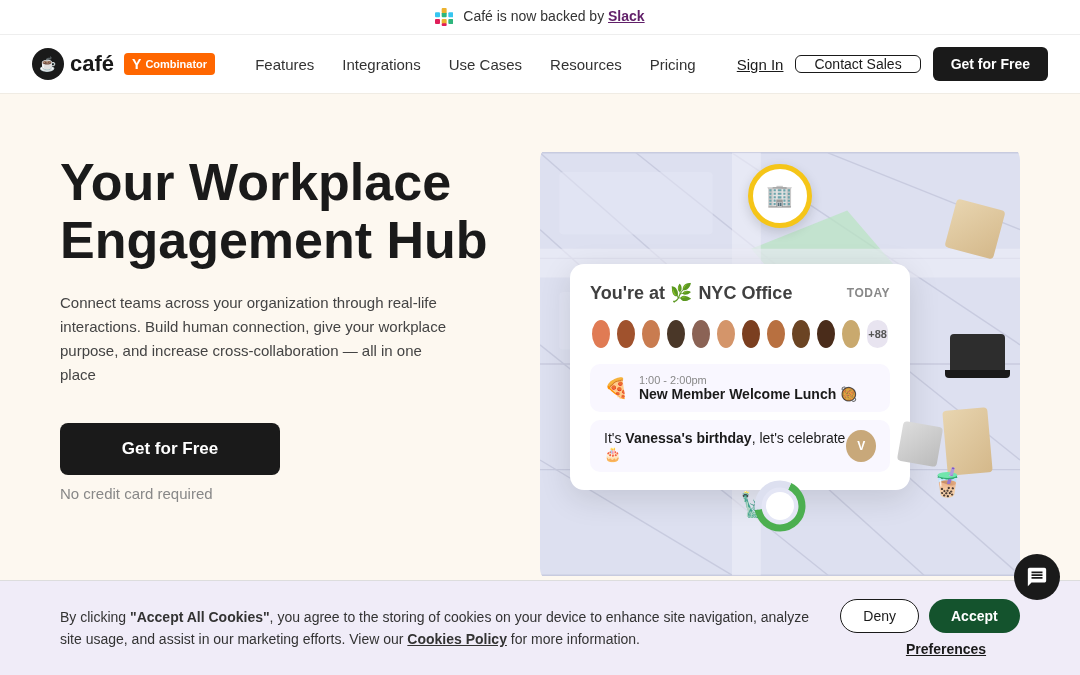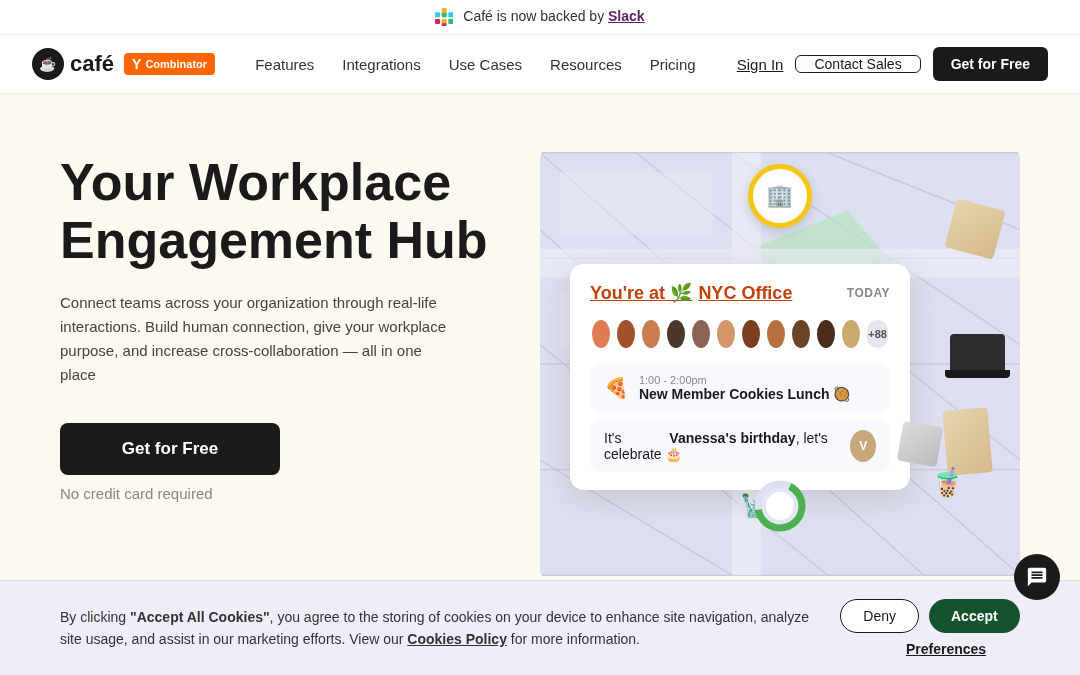--- a/index.html
+++ b/index.html
@@ -98,21 +98,21 @@
       width: 340px;
       background: #fff;
       border-radius: 14px;
       box-shadow: 0 8px 32px rgba(0,0,0,0.12);
       padding: 18px 20px;
     }
     .office-card-header {
       display: flex; align-items: center; justify-content: space-between;
       margin-bottom: 14px;
     }
-    .office-title { font-size: 18px; font-weight: 700; color: #c2410c; display: flex; align-items: center; gap: 6px; text-decoration: underline; }
+    .office-title { font-size: 18px; font-weight: 700; color: #404040; display: flex; align-items: center; gap: 6px; }
     .today-badge { font-size: 12px; color: #888; font-weight: 600; letter-spacing: 0.5px; }
     .avatars { display: flex; align-items: center; gap: 3px; margin-bottom: 14px; }
     .avatar {
       width: 32px; height: 32px; border-radius: 50%;
       display: inline-flex; align-items: center; justify-content: center;
       font-size: 12px; font-weight: 600; color: white;
       border: 2px solid #fff;
       overflow: hidden;
     }
     .avatar-more { background: #e8e4f0; color: #555; font-size: 11px; font-weight: 700; width: 36px; height: 32px; border-radius: 16px; }
@@ -127,21 +127,21 @@
     .event-info {}
     .event-time { font-size: 11px; color: #888; }
     .event-title { font-size: 14px; font-weight: 600; color: #1a1a1a; }
     .birthday-row {
       background: #f9f7ff;
       border-radius: 10px;
       padding: 10px 14px;
       display: flex; align-items: center; justify-content: space-between;
     }
     .birthday-text { font-size: 14px; color: #1a1a1a; }
-    .birthday-text strong { font-weight: 700; margin-left: 44px; }
+    .birthday-text strong { font-weight: 700; }
     .birthday-avatar {
       width: 32px; height: 32px; border-radius: 50%;
       background: #c8a87a;
       display: flex; align-items: center; justify-content: center;
       font-size: 12px; font-weight: 700; color: white;
     }
 
     
     .obj-box1 {
       position: absolute; top: 60px; right: 20px;
@@ -363,21 +363,21 @@
         <div class="avatar" style="background:#6b4423;"></div>
         <div class="avatar" style="background:#4a2c1a;"></div>
         <div class="avatar" style="background:#c9a96e;"></div>
         <div class="avatar avatar-more">+88</div>
       </div>
 
       <div class="event-row">
         <div class="event-icon">🍕</div>
         <div class="event-info">
           <div class="event-time">1:00 - 2:00pm</div>
-          <div class="event-title">New Member Cookies Lunch 🥘</div>
+          <div class="event-title">New Member Welcome Lunch 🥘</div>
         </div>
       </div>
 
       <div class="birthday-row">
         <div class="birthday-text">
           <span>It's </span><strong>Vanessa's birthday</strong><span>, let's celebrate 🎂</span>
         </div>
         <div class="birthday-avatar">V</div>
       </div>
     </div>

